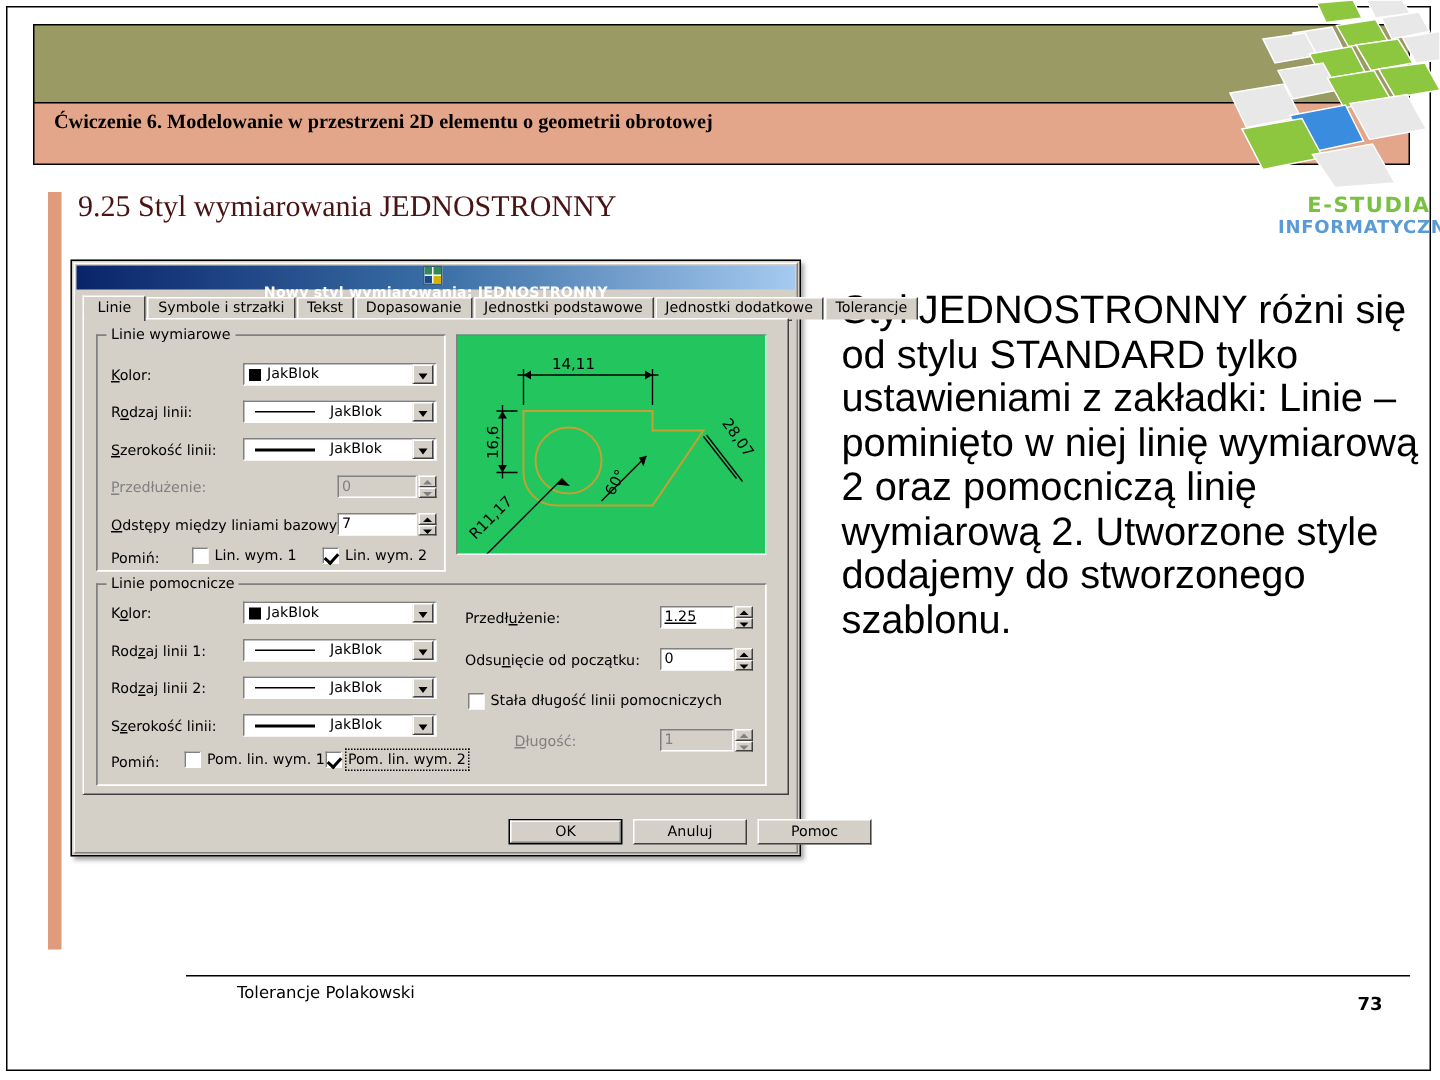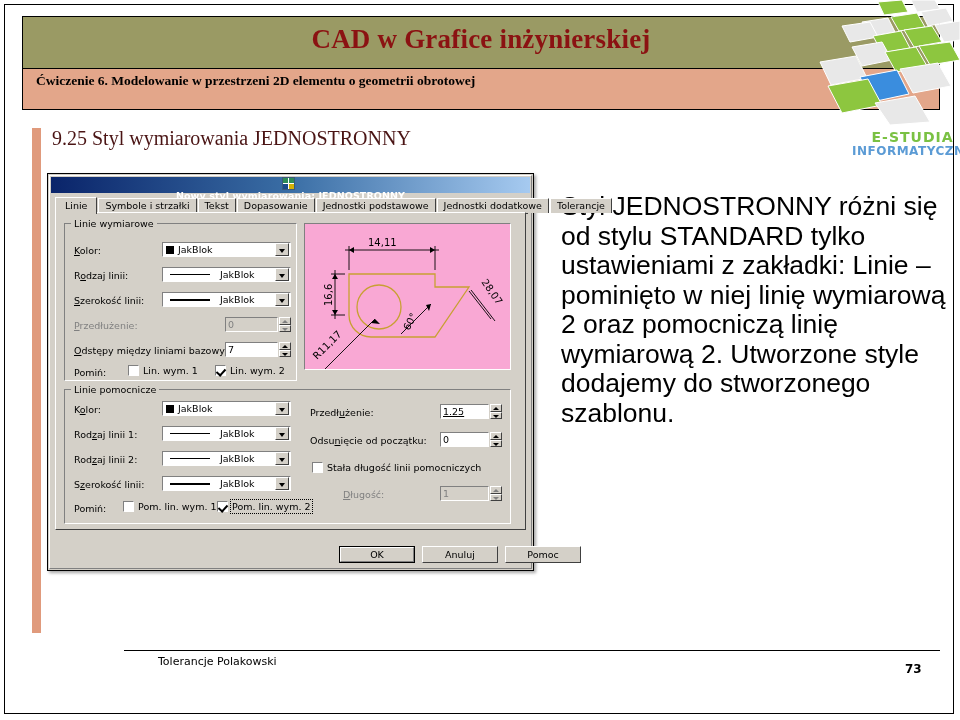--- a/index.html
+++ b/index.html
@@ -150,21 +150,21 @@
 
   
   .cb{position:absolute;display:flex;align-items:center;font-size:9.5px;white-space:nowrap;}
   .cb .box{width:11px;height:11px;background:#fff;box-sizing:border-box;margin-right:4px;flex:0 0 auto;position:relative;
     border-top:1px solid #808080;border-left:1px solid #808080;border-right:1px solid #fff;border-bottom:1px solid #fff;}
   .cb .box.checked::after{content:"";position:absolute;left:2px;top:1px;width:4px;height:7px;
     border:solid #000;border-width:0 2px 2px 0;transform:rotate(42deg);}
   .cb.focus .lab{outline:1px dotted #000;outline-offset:1px;}
 
   
-  .preview{position:absolute;background:#f9a8d4;box-sizing:border-box;
+  .preview{position:absolute;background:#22c55e;box-sizing:border-box;
     border-top:1px solid #808080;border-left:1px solid #808080;
     border-right:1px solid #fff;border-bottom:1px solid #fff;overflow:hidden;}
 
   
   .btn{position:absolute;height:17px;background:#d4d0c8;box-sizing:border-box;
     border-top:1px solid #fff;border-left:1px solid #fff;
     border-right:1px solid #404040;border-bottom:1px solid #404040;
     font-size:9.5px;text-align:center;line-height:15px;color:#000;}
   .btn.default{border:1px solid #000;}
   .btn.default span{display:block;height:100%;
@@ -173,21 +173,20 @@
 </style>
 </head>
 <body>
 
 <div id="slide">
 
   <div class="slide-frame"></div>
 
   <div class="band-olive"></div>
   <div class="band-salmon"></div>
-  <div class="main-title">CAD w Grafice inżynierskiej</div>
   <div class="sub-title">Ćwiczenie 6. Modelowanie w przestrzeni 2D elementu o geometrii obrotowej</div>
 
   <div class="mosaic">
     <svg width="170" height="125" viewBox="0 0 170 125" xmlns="http://www.w3.org/2000/svg">
       <g stroke="#ffffff" stroke-width="1">
         <polygon points="88,2 112,0 118,12 94,15" fill="#8dc63f"></polygon>
         <polygon points="121,0 145,0 150,9 127,12" fill="#e8e8e8"></polygon>
         <polygon points="72,22 98,18 105,32 79,37" fill="#e8e8e8"></polygon>
         <polygon points="101,17 127,13 135,27 109,31" fill="#8dc63f"></polygon>
         <polygon points="131,12 156,8 163,21 138,26" fill="#e8e8e8"></polygon>

